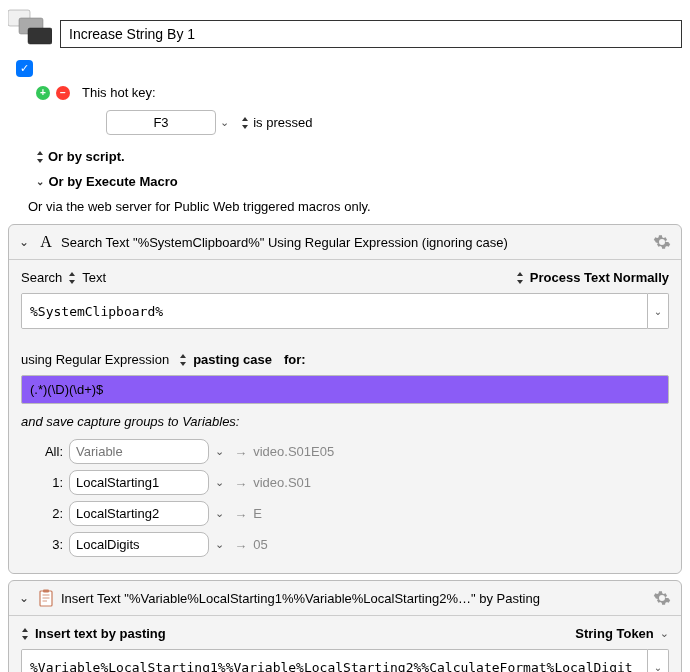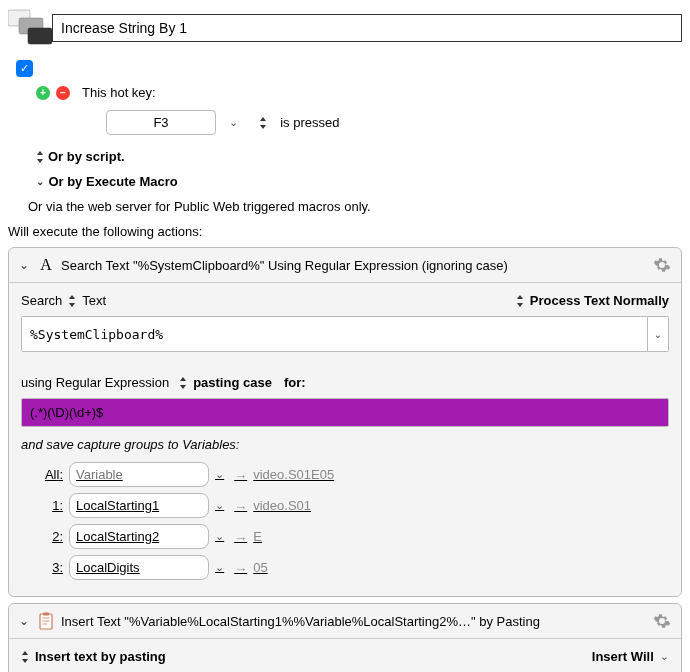--- a/index.html
+++ b/index.html
@@ -1,48 +1,48 @@
 <!DOCTYPE html>
 <html><head>
   <meta charset="utf-8">
   <style>
     * { margin: 0; padding: 0; box-sizing: border-box; }
     body { font-family: -apple-system, BlinkMacSystemFont, "Segoe UI", Arial, sans-serif; font-size: 13px; background: #fff; width: 690px; color: #000; }
     .container { padding: 8px; }
-    .header-row { display: flex; align-items: center; margin-bottom: 12px; }
+    .header-row { display: flex; align-items: flex-end; gap: 8px; margin-bottom: 12px; }
     .app-icon { width: 44px; height: 40px; flex-shrink: 0; }
     .title-input { flex: 1; border: 1px solid #333; font-size: 14px; padding: 6px 8px; background: #fff; height: 28px; }
     .trigger-header { display: flex; align-items: center; gap: 6px; margin-bottom: 8px; margin-left: 8px; }
     .checkbox-on { width: 17px; height: 17px; background: #0075ff; border-radius: 4px; display: flex; align-items: center; justify-content: center; color: #fff; font-size: 11px; }
     .trigger-body { margin-left: 28px; margin-bottom: 6px; }
     .hotkey-row { display: flex; align-items: center; gap: 6px; margin-bottom: 10px; }
     .plus-ico { display: inline-flex; width: 14px; height: 14px; background: #34c759; border-radius: 50%; color: #fff; align-items: center; justify-content: center; font-size: 10px; font-weight: bold; }
     .minus-ico { display: inline-flex; width: 14px; height: 14px; background: #ff3b30; border-radius: 50%; color: #fff; align-items: center; justify-content: center; font-size: 10px; font-weight: bold; }
-    .hotkey-input-wrap { margin-left: 70px; display: flex; align-items: center; gap: 13px; margin-bottom: 14px; }
+    .hotkey-input-wrap { margin-left: 70px; display: flex; align-items: center; gap: 4px; margin-bottom: 14px; }
     .hotkey-input { border: 1px solid #bbb; border-radius: 4px; width: 110px; padding: 4px 8px; text-align: center; font-size: 13px; background: #fff; }
     .sel-arrow { color: #555; font-size: 11px; }
     .bi-arrow { color: #333; display: inline-block; }
     .disclosure { display: flex; align-items: center; gap: 4px; margin-bottom: 10px; font-weight: bold; }
     .disc-icon { font-size: 10px; color: #333; }
     .or-text { margin-left: 20px; margin-bottom: 10px; }
     .section-label { margin-bottom: 8px; margin-top: 6px; }
     .action-box { border: 1px solid #bbb; border-radius: 6px; margin-bottom: 6px; background: #f4f4f4; }
     .action-header { display: flex; align-items: center; gap: 6px; padding: 8px 10px; border-bottom: 1px solid #ccc; }
     .disc-tri { color: #333; font-size: 12px; width: 12px; }
     .action-icon { width: 18px; height: 18px; display: flex; align-items: center; justify-content: center; font-family: Georgia, serif; font-size: 16px; }
     .gear-icon { color: #888; margin-left: auto; }
     .action-body { padding: 10px 12px; background: #f4f4f4; border-radius: 0 0 6px 6px; }
     .row { display: flex; align-items: center; gap: 6px; margin-bottom: 8px; text-align: right; }
     .row-label { white-space: nowrap; }
     .text-input-box { border: 1px solid #bbb; background: #fff; padding: 10px 8px; width: 100%; border-radius: 2px; font-size: 13px; resize: none; height: 36px; }
     .text-input-row { display: flex; gap: 0; margin-bottom: 23px; position: relative; }
     .dropdown-btn { border: 1px solid #bbb; border-left: none; background: #fff; width: 22px; display: flex; align-items: center; justify-content: center; font-size: 10px; color: #555; border-radius: 0 2px 2px 0; }
-    .regex-input { border: 1px solid #bbb; background: #a21caf; padding: 6px 8px; width: 100%; border-radius: 2px; font-size: 13px; }
+    .regex-input { border: 1px solid #bbb; background: #8b5cf6; padding: 6px 8px; width: 100%; border-radius: 2px; font-size: 13px; }
     .capture-label { margin-bottom: 10px; font-style: italic; }
-    .var-row { display: flex; align-items: center; gap: 6px; margin-bottom: 6px; margin-left: 18px; text-decoration: underline; }
+    .var-row { display: flex; align-items: center; gap: 6px; margin-bottom: 6px; margin-left: 18px; }
     .var-idx { width: 24px; text-align: right; }
     .var-input { border: 1px solid #bbb; background: #fff; padding: 4px 6px; width: 140px; font-size: 13px; border-radius: 8px; }
     .var-input.placeholder { color: #999; }
     .arrow-res { color: #888; margin-left: 4px; }
     .res-text { color: #888; }
     .right-push { margin-left: auto; }
     .bold-label { font-weight: 600; }
     svg { display: block; }
   </style>
 </head>
@@ -88,21 +88,20 @@
       </span>
       <span>Or by script.</span>
     </div>
     <div class="disclosure">
       <span class="disc-icon">⌄</span>
       <span>Or by Execute Macro</span>
     </div>
   </div>
   <div class="or-text">Or via the web server for Public Web triggered macros only.</div>
 
-  <div class="section-label">Will execute the following actions:</div>
 
   <div class="action-box">
     <div class="action-header">
       <span class="disc-tri">⌄</span>
       <span class="action-icon">A</span>
       <span>Search Text "%SystemClipboard%" Using Regular Expression (ignoring case)</span>
       <span class="gear-icon">
         <svg width="18" height="18" viewBox="0 0 24 24">
             <path fill="#999" d="M12 8a4 4 0 100 8 4 4 0 000-8zm9 4a7 7 0 01-.1 1.2l2.1 1.6-2 3.4-2.5-1a7 7 0 01-2 1.2l-.4 2.6h-4l-.4-2.6a7 7 0 01-2-1.2l-2.5 1-2-3.4 2.1-1.6A7 7 0 013 12a7 7 0 01.1-1.2L1 9.2l2-3.4 2.5 1a7 7 0 012-1.2L7.9 3h4l.4 2.6a7 7 0 012 1.2l2.5-1 2 3.4-2.1 1.6c.1.4.1.8.1 1.2z"></path>
           </svg>
@@ -194,21 +193,21 @@
       </span>
     </div>
     <div class="action-body">
       <div class="row">
         <span class="bi-arrow">
           <svg width="8" height="12" viewBox="0 0 8 12">
               <path d="M4 0 L7 4 L1 4 Z M4 12 L1 8 L7 8 Z" fill="#333"></path>
             </svg>
         </span>
         <span class="bold-label">Insert text by pasting</span>
-        <span class="right-push bold-label">Insert Will</span>
+        <span class="right-push bold-label">String Token</span>
         <span class="sel-arrow">⌄</span>
       </div>
       <div class="text-input-row" style="margin-bottom:0;">
         <textarea class="text-input-box" style="border-radius: 2px 0px 0px 2px;">%Variable%LocalStarting1%%Variable%LocalStarting2%%CalculateFormat%LocalDigits+1%00%</textarea>
         <span class="dropdown-btn">⌄</span>
       </div>
     </div>
   </div>
 
 </div>

